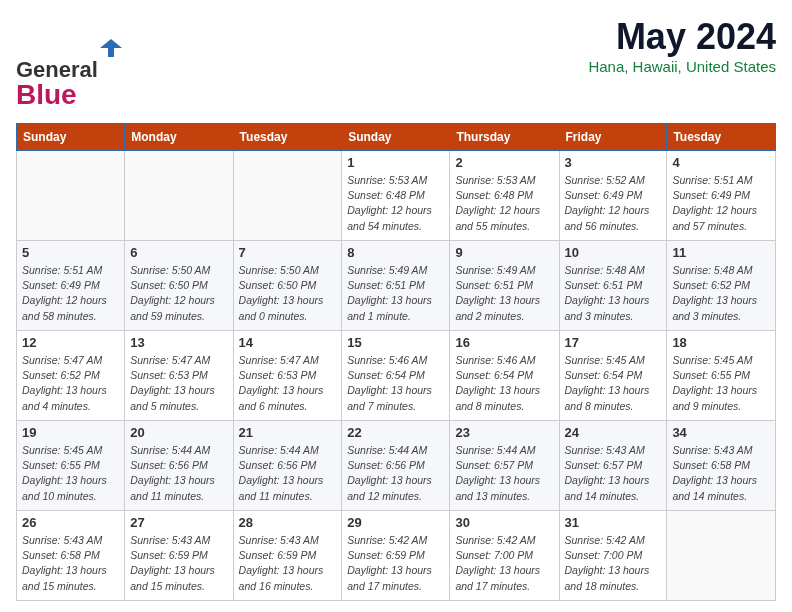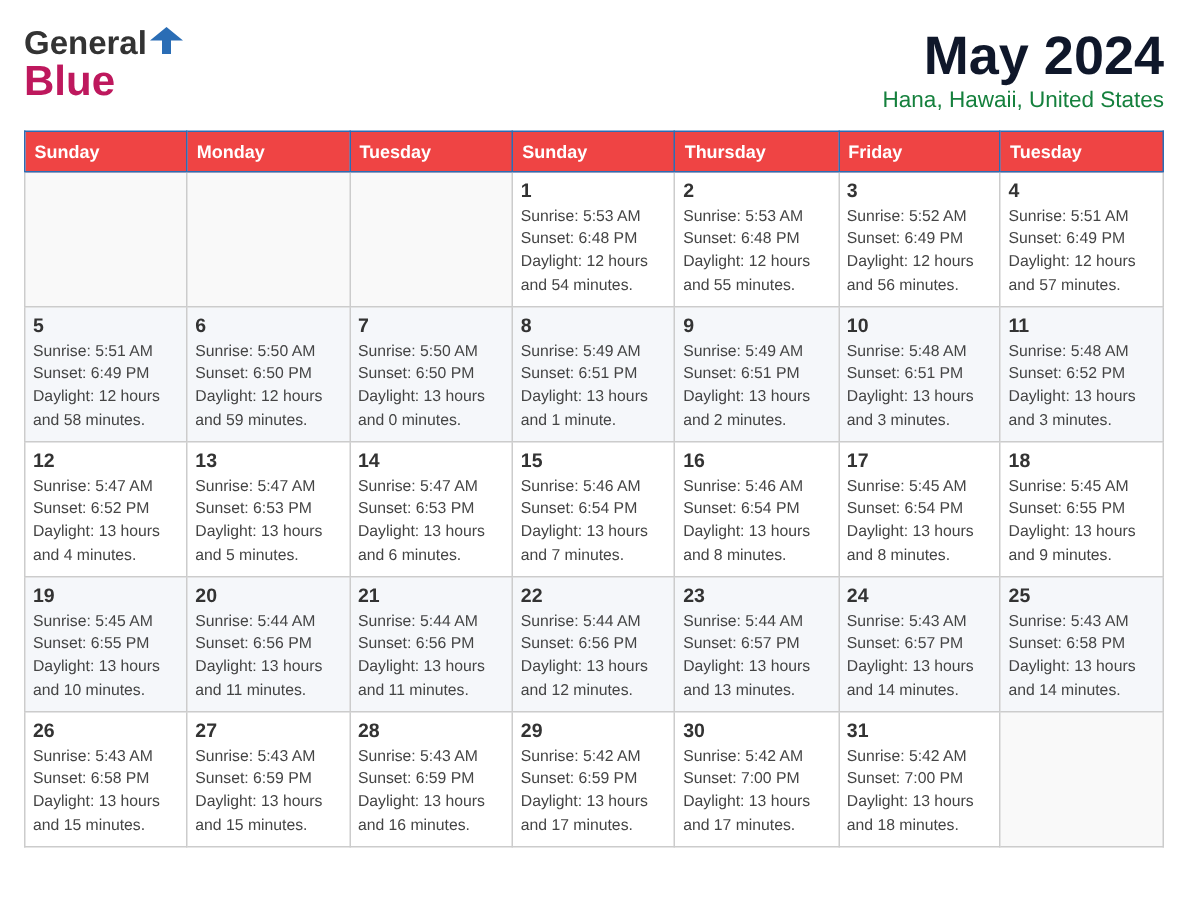--- a/index.html
+++ b/index.html
@@ -33,21 +33,21 @@
       font-size: 15px;
       color: #15803d;
       margin-top: 0;
     }
     table {
       width: 100%;
       border-collapse: collapse;
       font-size: 11px;
     }
     thead tr th {
-      background: #ef4444;
+      background: #c2410c;
       color: #fff;
       text-align: left;
       padding: 6px 6px;
       font-size: 12px;
       font-weight: bold;
       border: 1px solid #2a6db5;
     }
     tbody tr td {
       border: 1px solid #ccc;
       vertical-align: top;
@@ -63,32 +63,33 @@
     .day-number {
       font-size: 13px;
       font-weight: bold;
       color: #333;
       margin-bottom: 3px;
     }
     .day-detail {
       color: #444;
       font-size: 10.5px;
       line-height: 1.45;
+      font-style: italic;
     }
     .empty-cell {
       background: #f9f9f9 !important;
     }
   </style>
 </head>
 <body>
 
 <div class="header">
   <div class="logo">
     <div style="display:flex;align-items:center;gap:0;">
-      <span style="font-size:22px;font-weight:bold;color:#333;">General</span>
+      <span style="font-size:22px;font-weight:bold;color:#333;margin-top:41px;">General</span>
       <svg width="22" height="22" viewBox="0 0 22 22" style="margin-left:2px;margin-top:-4px;">
         <polygon points="11,2 22,11 14,11 14,20 8,20 8,11 0,11" fill="#2a6db5"></polygon>
       </svg>
     </div>
     <span style="font-size:28px;font-weight:bold;color:#be185d;margin-top:-4px;">Blue</span>
   </div>
   <div class="title-block">
     <div class="month-title">May 2024</div>
     <div class="location">Hana, Hawaii, United States</div>
   </div>
@@ -279,21 +280,21 @@
 and 13 minutes.</div>
         </td>
         <td>
           <div class="day-number">24</div>
           <div class="day-detail" style="white-space: pre-line;">Sunrise: 5:43 AM
 Sunset: 6:57 PM
 Daylight: 13 hours
 and 14 minutes.</div>
         </td>
         <td>
-          <div class="day-number">25</div>
+          <div class="day-number">34</div>
           <div class="day-detail" style="white-space: pre-line;">Sunrise: 5:43 AM
 Sunset: 6:58 PM
 Daylight: 13 hours
 and 14 minutes.</div>
         </td>
       </tr>
       <tr>
         <td>
           <div class="day-number">26</div>
           <div class="day-detail" style="white-space: pre-line;">Sunrise: 5:43 AM

